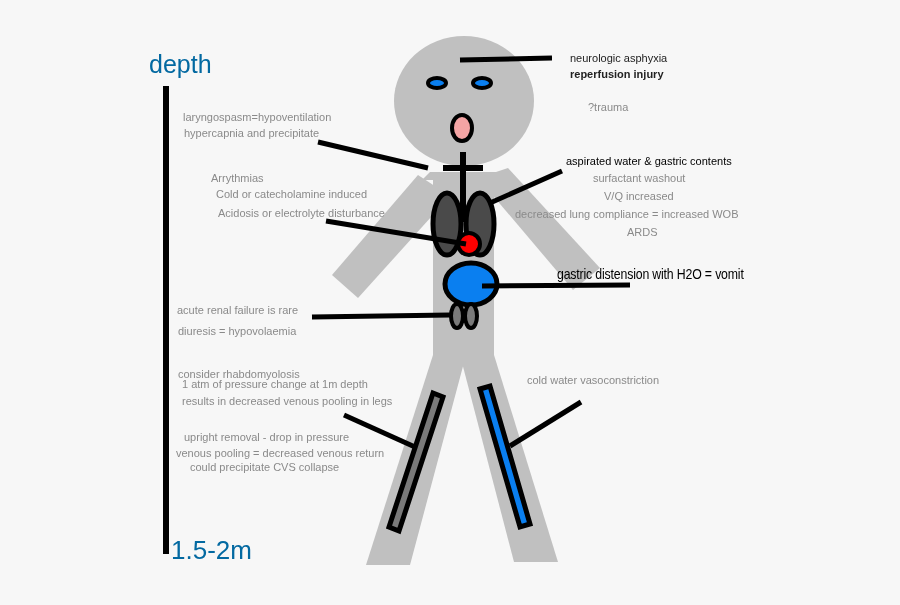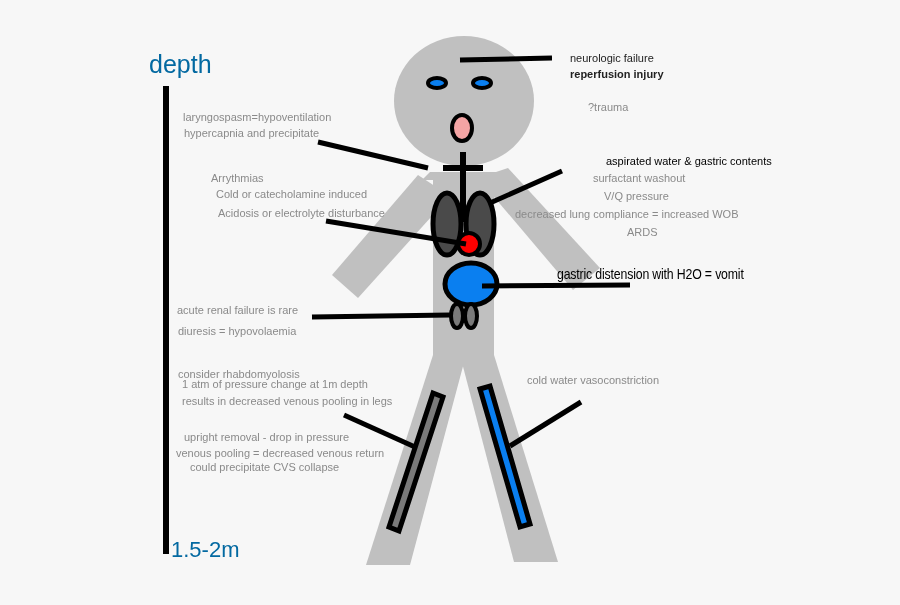--- a/index.html
+++ b/index.html
@@ -59,36 +59,36 @@
     <line x1="326" y1="221" x2="466" y2="244"></line>
     <line x1="490" y1="203" x2="562" y2="171"></line>
     <line x1="482" y1="286" x2="630" y2="285"></line>
     <line x1="312" y1="317" x2="450" y2="315"></line>
     <line x1="344" y1="415" x2="415" y2="447"></line>
     <line x1="510" y1="446" x2="581" y2="402"></line>
   </g>
 </svg>
 
 <div class="big" style="left:149px; top:50px;">depth</div>
-<div class="big" style="left:171px; top:536px; font-size:22px;">1.5-2m</div>
+<div class="big" style="left:171px; top:536px; font-size:26px;">1.5-2m</div>
 
-<div class="lbl dark" style="left:570px; top:52px;">neurologic failure</div>
+<div class="lbl dark" style="left:570px; top:52px;">neurologic asphyxia</div>
 <div class="lbl dark" style="left:570px; top:68px;font-weight:bold;">reperfusion injury</div>
 <div class="lbl" style="left:588px; top:79px;margin-top:22px;">?trauma</div>
 
 <div class="lbl" style="left:183px; top:111px;">laryngospasm=hypoventilation</div>
 <div class="lbl" style="left:184px; top:127px;">hypercapnia and precipitate</div>
 
 <div class="lbl" style="left:211px; top:172px;">Arrythmias</div>
 <div class="lbl" style="left:216px; top:188px;">Cold or catecholamine induced</div>
 <div class="lbl" style="left:218px; top:207px;">Acidosis or electrolyte disturbance</div>
 
-<div class="lbl black" style="left:566px; top:155px;margin-left:40px;">aspirated water &amp; gastric contents</div>
+<div class="lbl black" style="left:566px; top:155px;">aspirated water &amp; gastric contents</div>
 <div class="lbl" style="left:593px; top:172px;">surfactant washout</div>
-<div class="lbl" style="left:604px; top:190px;">V/Q pressure</div>
+<div class="lbl" style="left:604px; top:190px;">V/Q increased</div>
 <div class="lbl" style="left:515px; top:208px;">decreased lung compliance = increased WOB</div>
 <div class="lbl" style="left:627px; top:226px;">ARDS</div>
 
 <div class="lbl gastric" style="left:557px; top:267px;">gastric distension with H2O = vomit</div>
 
 <div class="lbl" style="left:177px; top:304px;text-align:center;">acute renal failure is rare</div>
 <div class="lbl" style="left:178px; top:325px;">diuresis = hypovolaemia</div>
 <div class="lbl" style="left:178px; top:339px;margin-top:29px;">consider rhabdomyolosis</div>
 
 <div class="lbl" style="left:182px; top:378px;">1 atm of pressure change at 1m depth</div>

